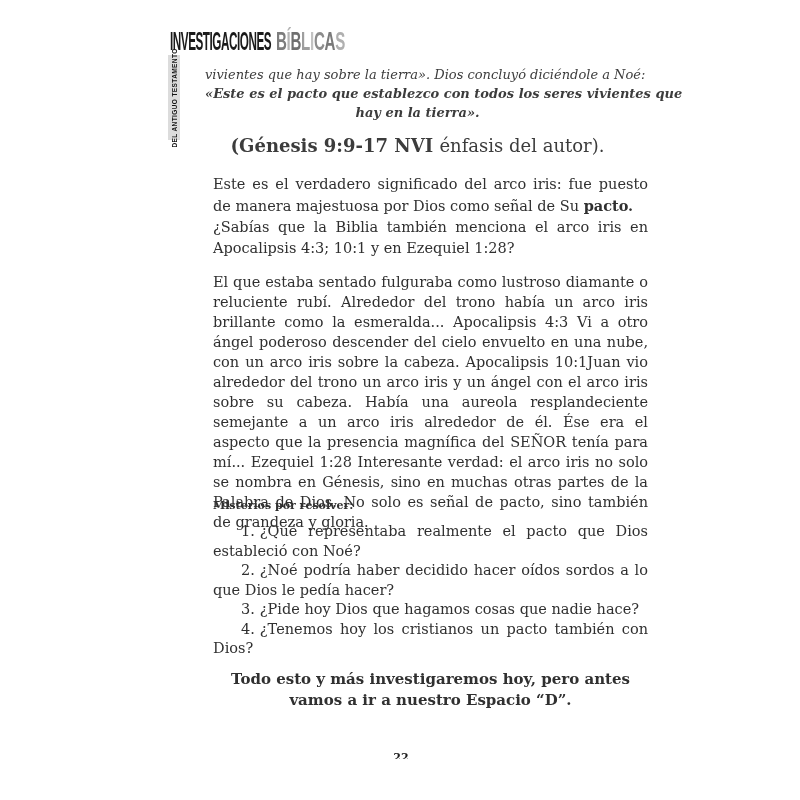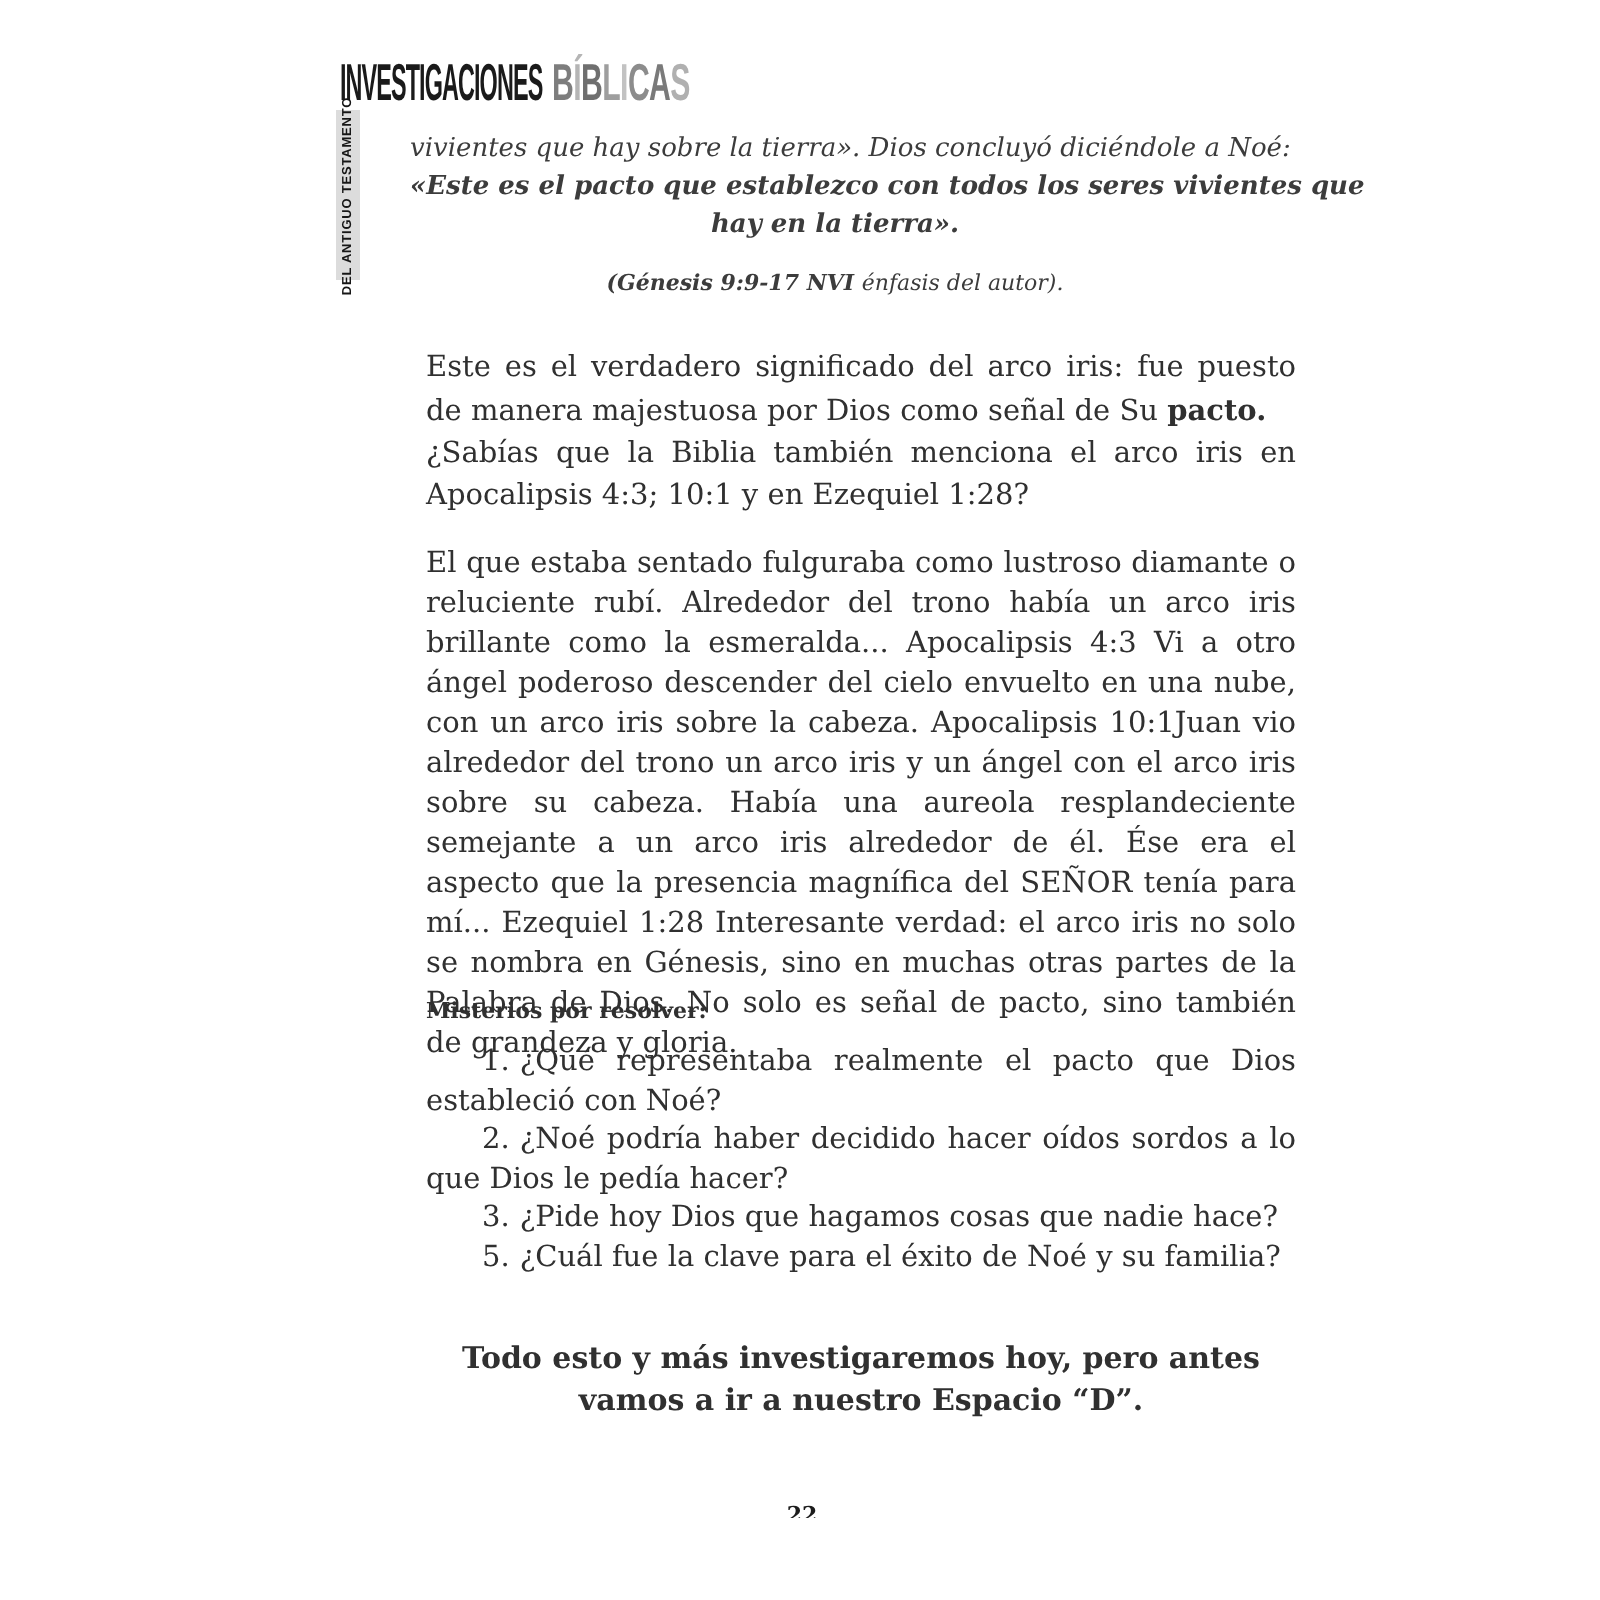--- a/index.html
+++ b/index.html
@@ -40,21 +40,21 @@
   
   .quote{
     position:absolute;left:205px;top:65px;width:425px;
     text-align:center;font-style:italic;font-size:13px;line-height:19px;
     color:#3c3c3c;
   }
   .quote-line{white-space:nowrap;}
   .quote-line.bold{font-weight:bold;}
   .citation{
     position:absolute;left:205px;top:135px;width:425px;
-    text-align:center;font-style:italic;font-size:11px;color:#3c3c3c;
+    text-align:center;font-size:18px;color:#3c3c3c;
     white-space:nowrap;
   }
   .cit-bold{font-weight:bold;}
 
   
   .body-col{position:absolute;left:213px;top:0;width:435px;font-size:14.5px;}
   .para{position:absolute;left:0;width:435px;text-align:justify;margin-top:10px;}
   .p1{top:164px;line-height:21px;}
   .p2{top:262px;line-height:20px;}
   .section-heading{
@@ -108,21 +108,21 @@
     </div>
 
     <div class="para p2">El que estaba sentado fulguraba como lustroso diamante o reluciente rubí. Alrededor del trono había un arco iris brillante como la esmeralda... Apocalipsis 4:3 Vi a otro ángel poderoso descender del cielo envuelto en una nube, con un arco iris sobre la cabeza. Apocalipsis 10:1Juan vio alrededor del trono un arco iris y un ángel con el arco iris sobre su cabeza. Había una aureola resplandeciente semejante a un arco iris alrededor de él. Ése era el aspecto que la presencia magnífica del SEÑOR tenía para mí... Ezequiel 1:28 Interesante verdad: el arco iris no solo se nombra en Génesis, sino en muchas otras partes de la Palabra de Dios. No solo es señal de pacto, sino también de grandeza y gloria.</div>
 
     <div class="section-heading">Misterios por resolver:</div>
 
     <div class="m-list" id="mystery-list">
         <div class="m-item"><span class="m-num">1.</span><span>¿Qué representaba realmente el pacto que Dios estableció con Noé?</span></div>
         <div class="m-item"><span class="m-num">2.</span><span>¿Noé podría haber decidido hacer oídos sordos a lo que Dios le pedía hacer?</span></div>
         <div class="m-item"><span class="m-num">3.</span><span>¿Pide hoy Dios que hagamos cosas que nadie hace?</span></div>
-        <div class="m-item"><span class="m-num">5.</span><span>¿Cuál fue la clave para el éxito de Noé y su familia?</span></div>
+        <div class="m-item"><span class="m-num">4.</span><span>¿Tenemos hoy los cristianos un pacto también con Dios?</span></div>
       </div>
 
     <div class="closing">Todo esto y más investigaremos hoy, pero antes vamos a ir a nuestro Espacio “D”.</div>
   </div>
 
   <div class="page-number">
     <span>22</span>
   </div>
 
 </div>

